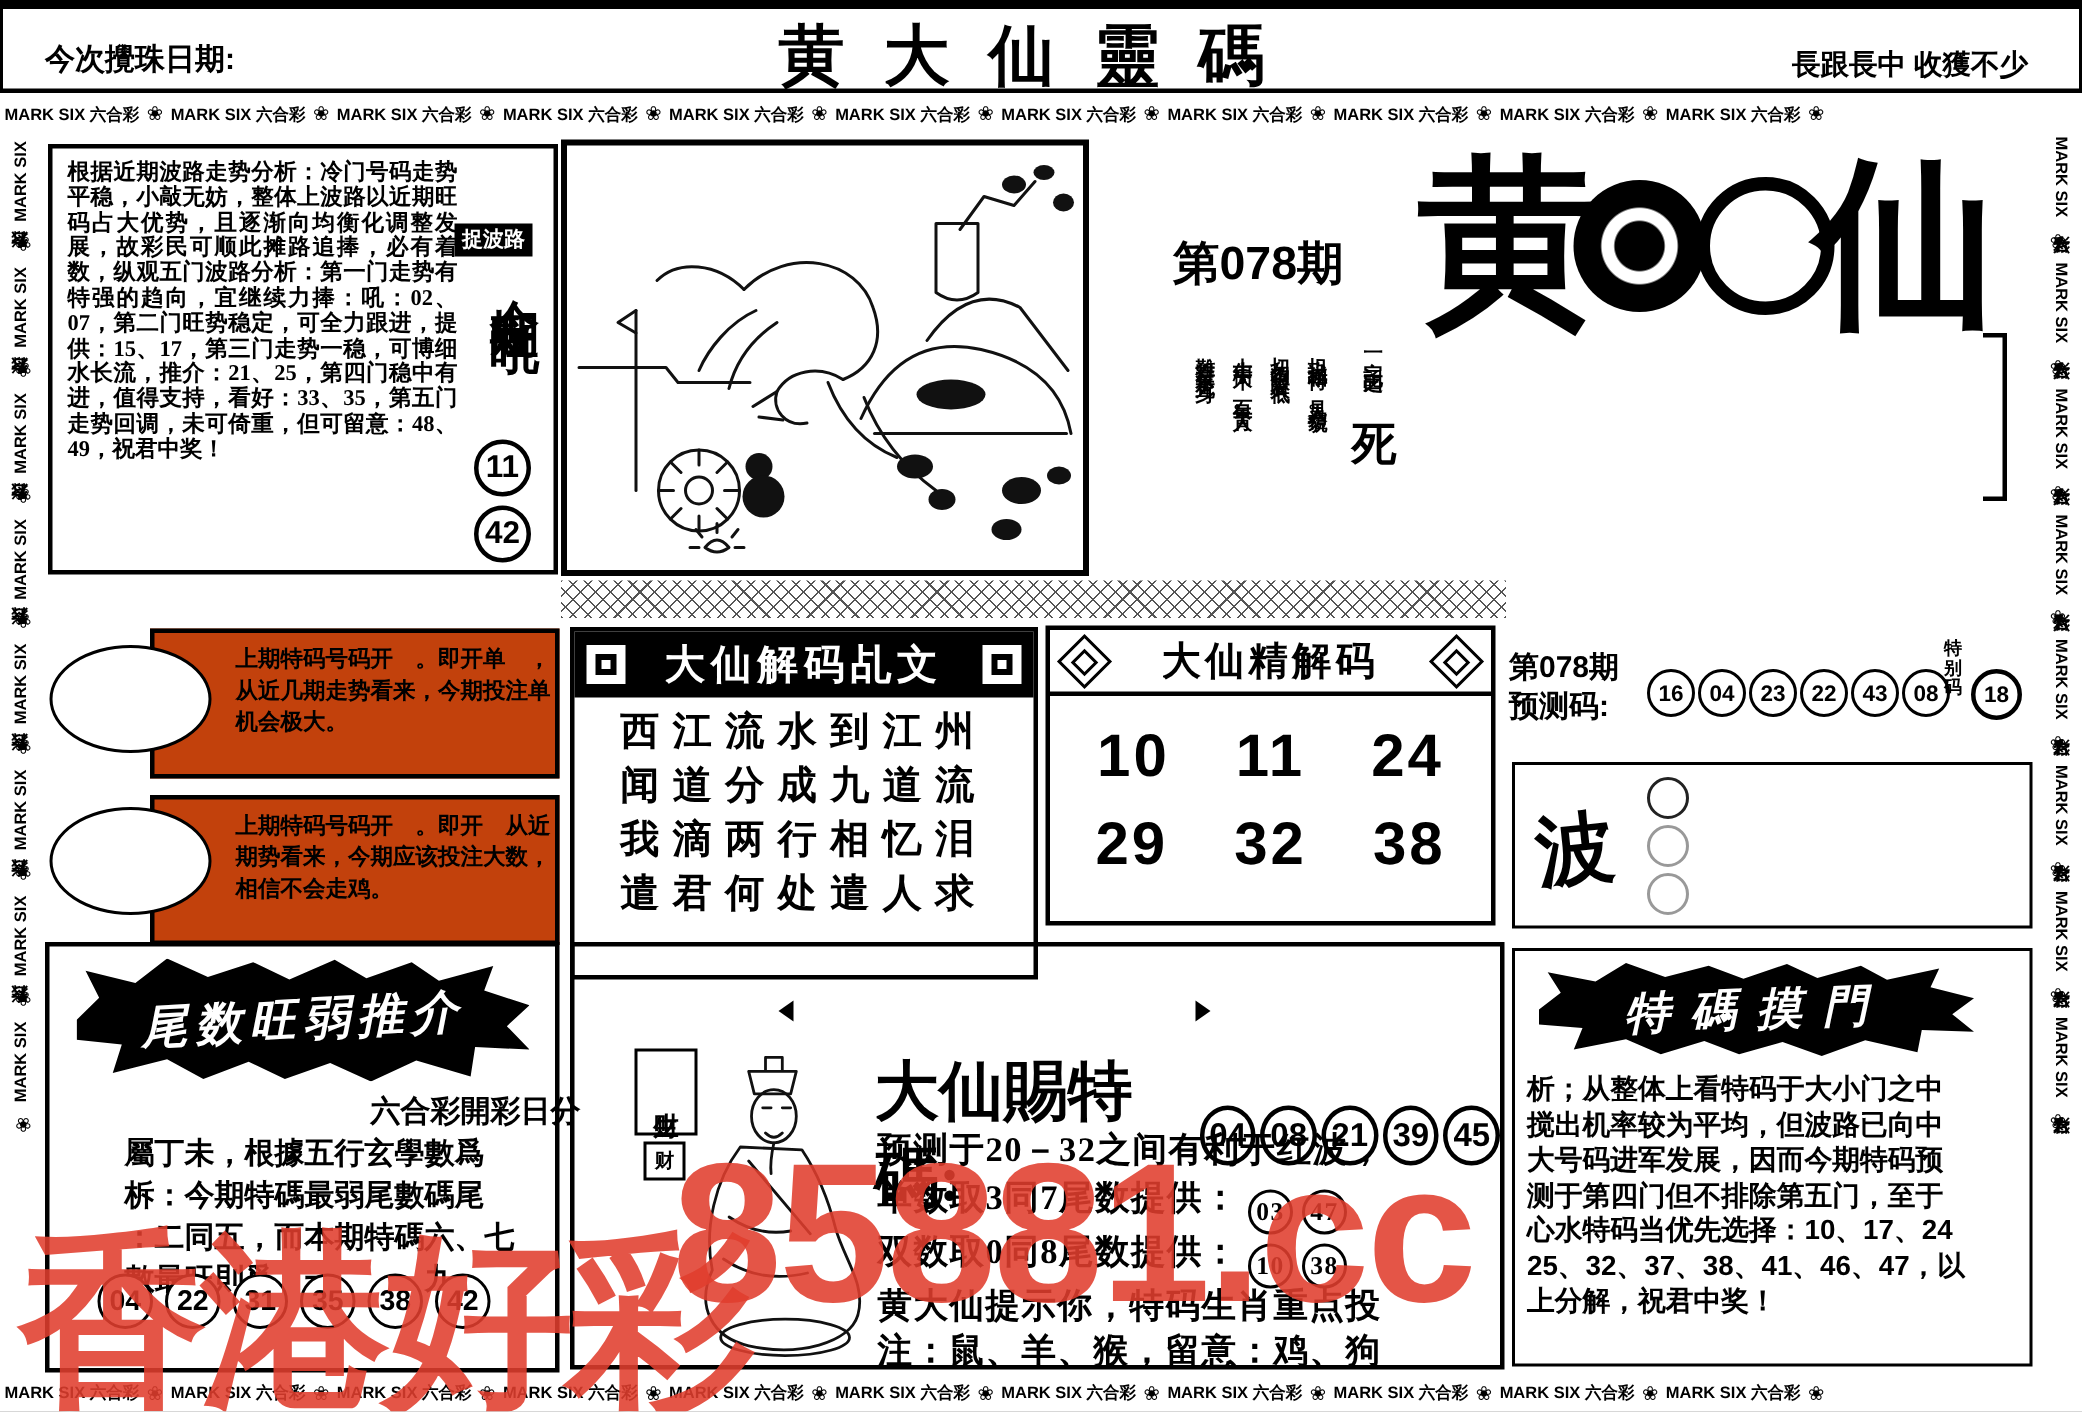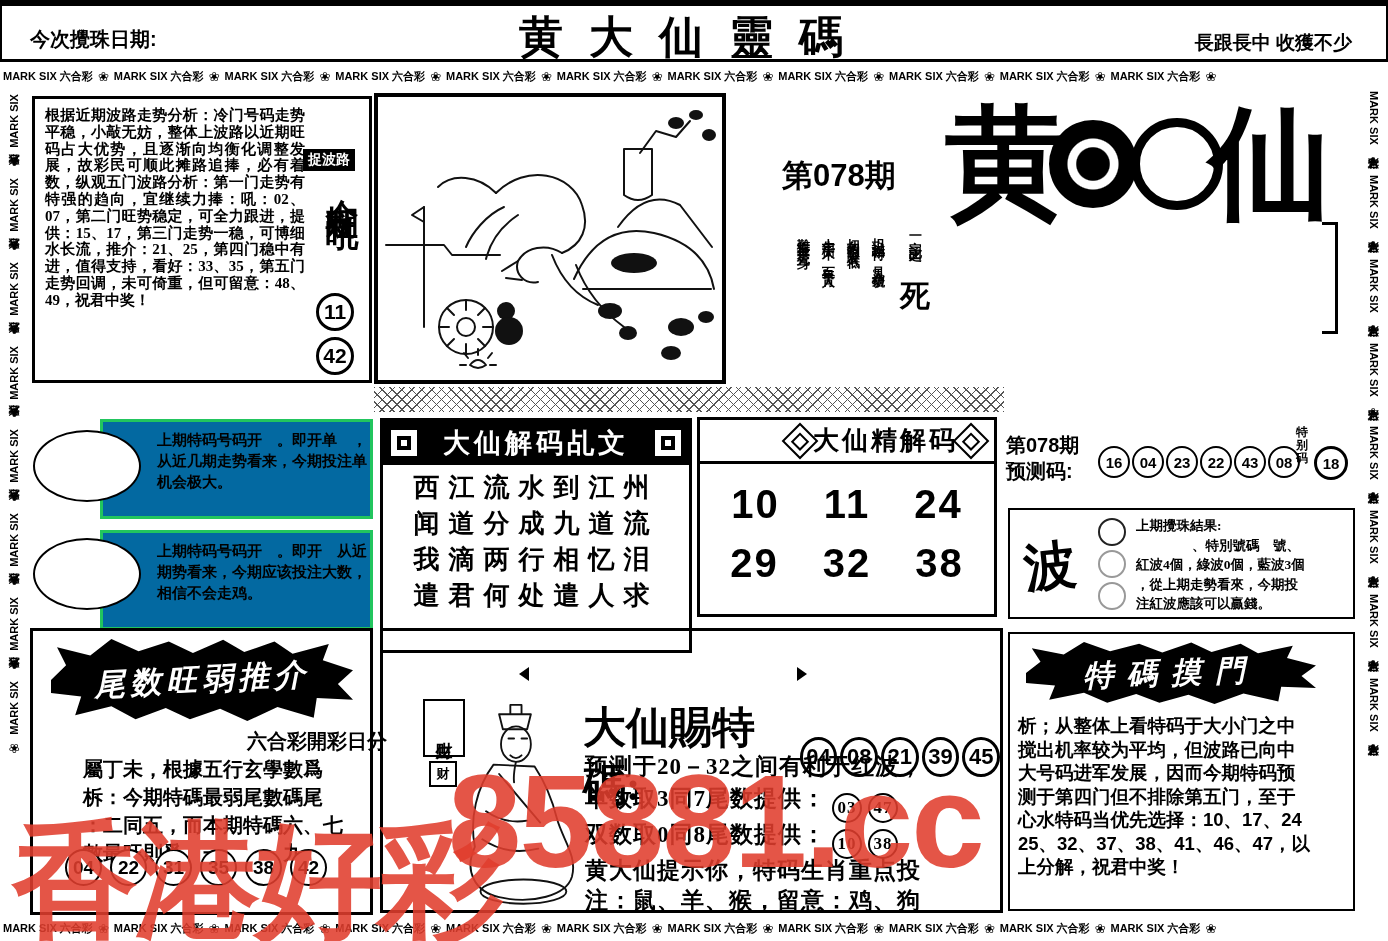--- a/index.html
+++ b/index.html
@@ -50,40 +50,40 @@
   #logo-disc { width:88px; height:88px; border-radius:50%; margin-left:-18px;
     background:radial-gradient(circle,#000 0 26%,#fff 28% 40%,#000 42% 100%); }
   #logo-ring { width:92px; height:92px; border:9px solid #000; border-radius:50%; margin-left:-6px; background:#fff; }
   #logo .last { margin-left:-14px; }
   #motto { left:785px; top:228px; width:150px; height:195px; display:flex; flex-direction:row-reverse; justify-content:flex-start; gap:7px; }
   #motto .col { writing-mode:vertical-rl; font-size:13px; font-weight:700; font-family:"Liberation Serif","DejaVu Serif",serif; letter-spacing:3px; }
   #motto .big { font-size:30px; letter-spacing:0; }
   #bracket { left:1322px; top:222px; width:16px; height:112px; border-top:3px solid #000; border-right:3px solid #000; border-bottom:3px solid #000; }
 
   
-  .prev-box { left:100px; width:273px; height:100px; border:3px solid #22c55e; background:#0369a1; }
+  .prev-box { left:100px; width:273px; height:100px; border:3px solid #000000; background:#c2410c; }
   #prev-box-1 { top:419px; } #prev-box-2 { top:530px; }
   .prev-text { position:absolute; left:54px; top:7px; width:212px; font-size:15px; line-height:21px; font-weight:700; }
   .oval { border:2px solid #000; border-radius:50%; background:#fff; z-index:2; }
   #oval-1 { left:33px; top:430px; width:108px; height:72px; }
   #oval-2 { left:33px; top:538px; width:108px; height:72px; }
 
   
   #jiwen-box { left:380px; top:418px; width:312px; height:235px; border:3px solid #000; }
   #jiwen-header { display:flex; align-items:center; justify-content:space-between; height:44px; background:#000; color:#fff; padding:0 8px; }
   #jiwen-title { font-size:27px; font-weight:900; letter-spacing:4px; font-family:"Liberation Serif","DejaVu Serif",serif; }
   .hui { width:26px; height:26px; background:#fff; display:flex; align-items:center; justify-content:center; }
   .hui > span { width:14px; height:14px; background:#000; display:flex; align-items:center; justify-content:center; }
   .hui > span > span { width:6px; height:6px; background:#fff; }
   .poem-line { text-align:center; font-size:26px; font-weight:700; letter-spacing:9px; font-family:"Liberation Serif","DejaVu Serif",serif; line-height:36px; }
   #jiwen-body { padding-top:5px; }
 
   
   #jingjie-box { left:697px; top:417px; width:300px; height:200px; border:3px solid #000; }
-  #jingjie-header { display:flex; align-items:center; justify-content:flex-end; height:44px; border-bottom:3px solid #000; padding:0 10px; }
+  #jingjie-header { display:flex; align-items:center; justify-content:space-between; height:44px; border-bottom:3px solid #000; padding:0 10px; }
   #jingjie-title { font-size:26px; font-weight:900; letter-spacing:3px; font-family:"Liberation Serif","DejaVu Serif",serif; }
   .dia { width:26px; height:26px; border:2px solid #000; transform:rotate(45deg); display:flex; align-items:center; justify-content:center; }
   .dia > span { width:13px; height:13px; border:2px solid #000; }
   .jj-row { display:flex; justify-content:center; gap:44px; font-size:40px; font-weight:600; letter-spacing:2px; }
   #jj-row1 { margin-top:18px; } #jj-row2 { margin-top:14px; }
 
   
   #forecast { left:1006px; top:424px; width:350px; height:80px; }
   #forecast-label { position:absolute; left:0; top:8px; font-size:20px; font-weight:900; line-height:26px; }
   .fc { position:absolute; top:22px; width:32px; height:32px; font-size:15px; border-width:2.5px; }
@@ -361,27 +361,20 @@
     <span class="circ fc" style="left:262px">08</span>
     <div id="fc-special-label">特别码</div>
     <span id="fc-special" class="circ">18</span>
   </div>
 
   <div id="bo-box" class="abs">
     <div id="bo-char">波</div>
     <span id="bo-c1" class="bo-circ"></span>
     <span id="bo-c2" class="bo-circ"></span>
     <span id="bo-c3" class="bo-circ"></span>
-    <div id="bo-text">
-      <div>上期攪珠結果:</div>
-      <div class="ind">、特別號碼　號、</div>
-      <div>紅波4個，綠波0個，藍波3個</div>
-      <div>，從上期走勢看來，今期投</div>
-      <div>注紅波應該可以贏錢。</div>
-    </div>
   </div>
 
   <div id="weishu-box" class="abs">
     <div id="weishu-banner" class="burst">
       <span>尾数旺弱推介</span>
     </div>
     <div id="weishu-body">
       <div>六合彩開彩日分</div>
       <div>屬丁未，根據五行玄學數爲</div>
       <div>柝：今期特碼最弱尾數碼尾</div>

